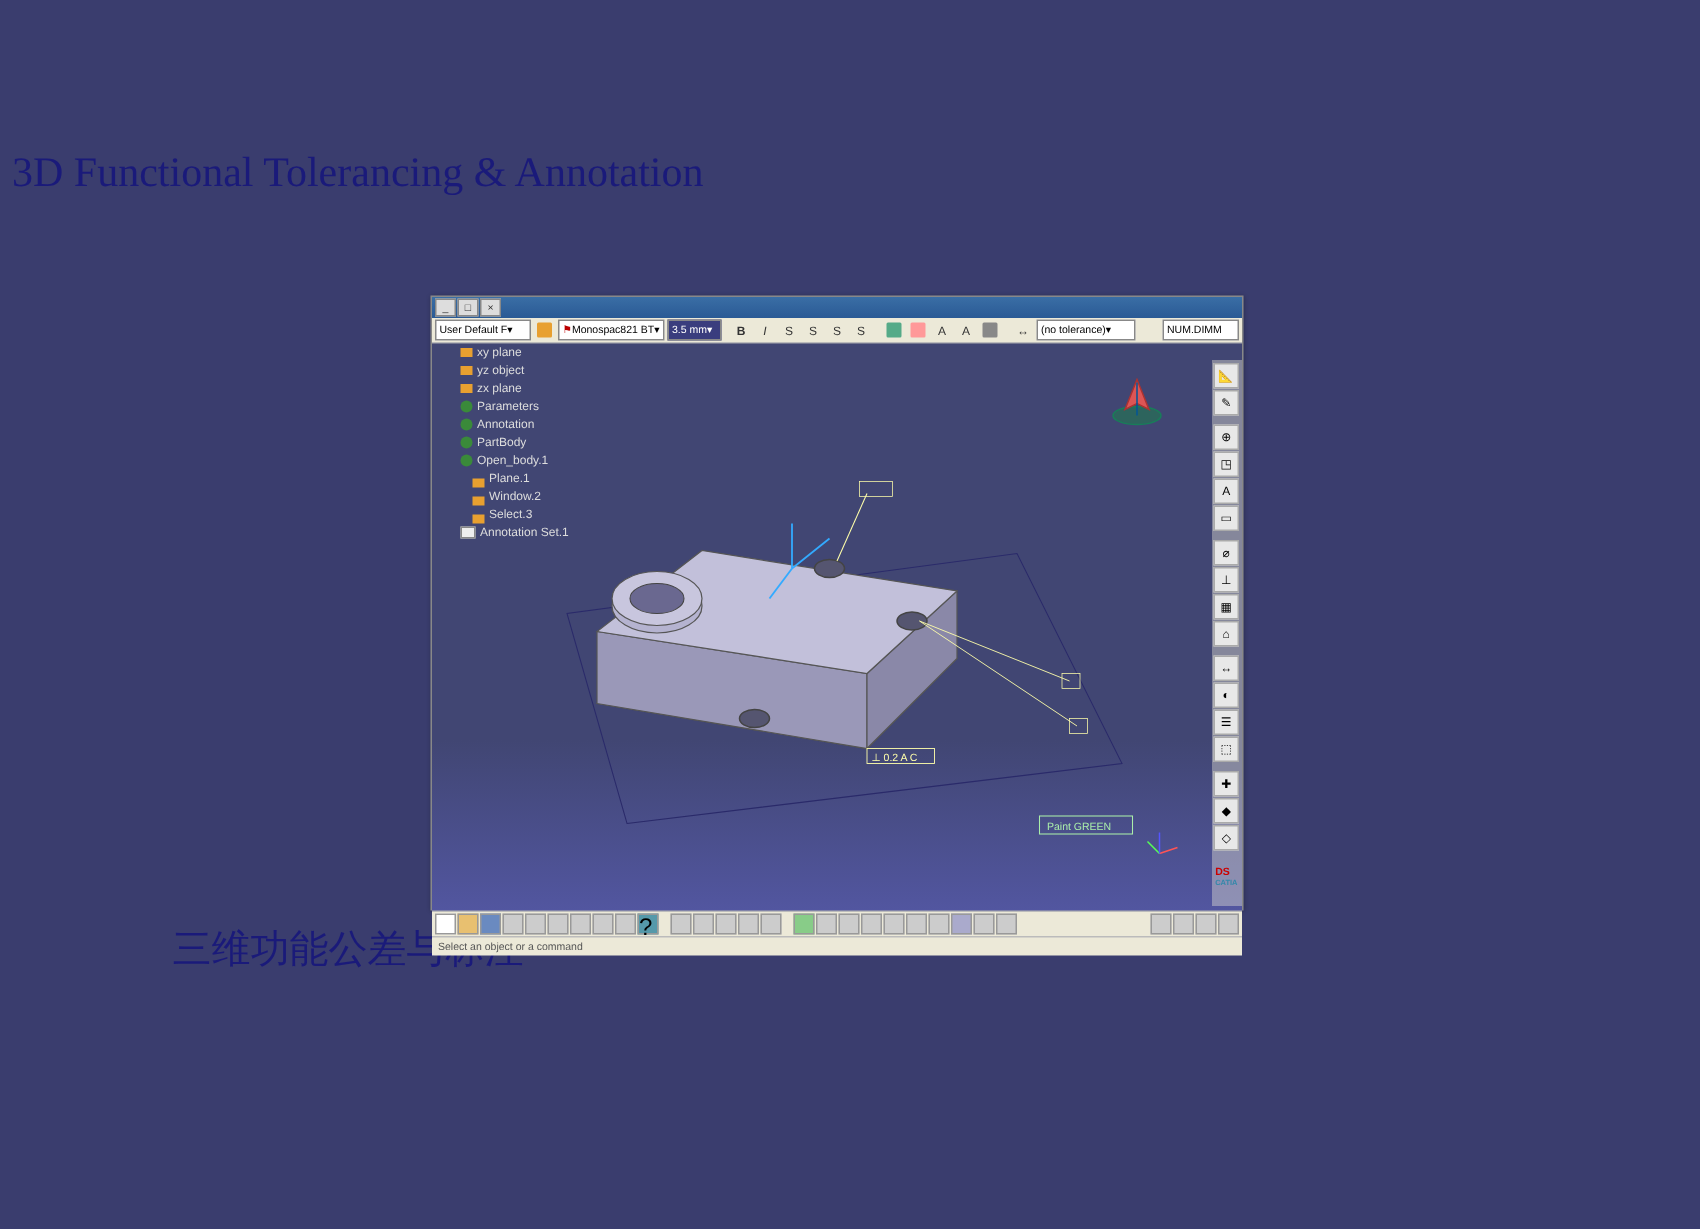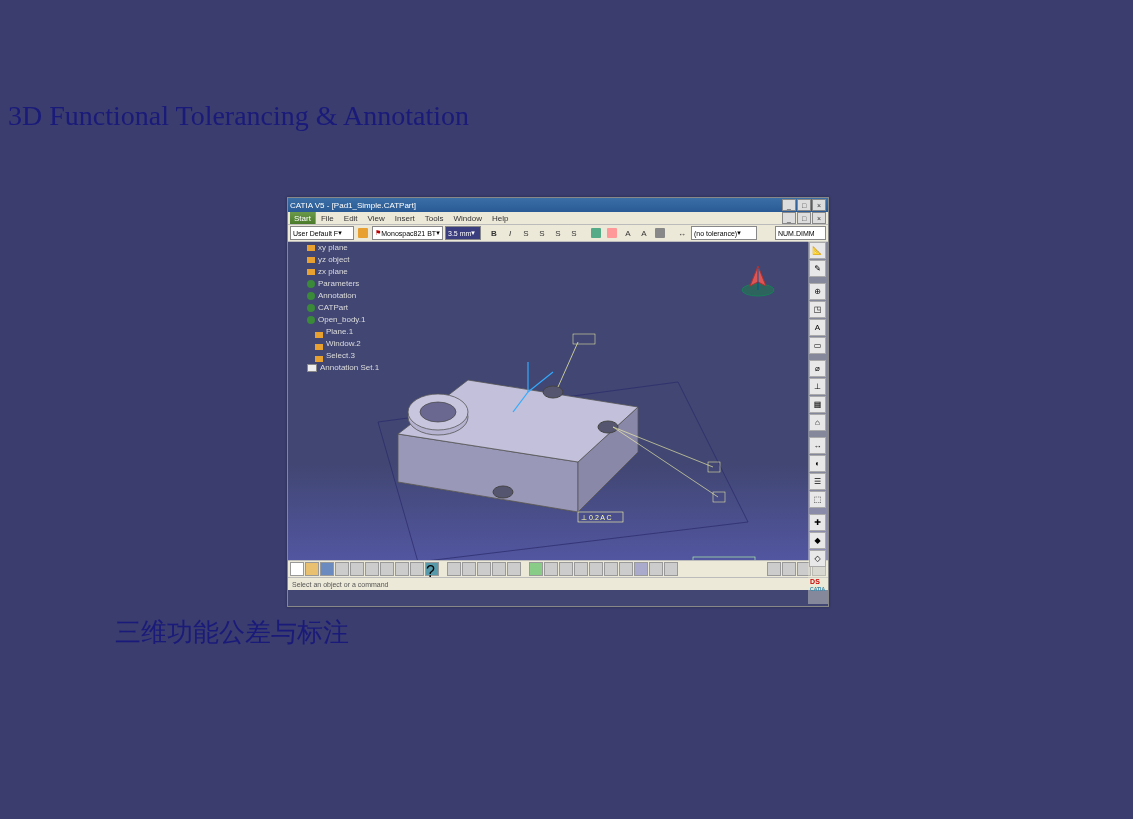--- a/index.html
+++ b/index.html
@@ -102,21 +102,21 @@
     width: 14px; height: 14px;
     display: flex; align-items: center; justify-content: center;
     font-size: 8px; color: #333;
   }
   .tb-icon {
     width:10px; height:10px; background:#888; border-radius:1px;
   }
   .workspace {
     position: relative;
     background: linear-gradient(to bottom, #414673 0%, #414673 70%, #5256a0 100%);
-    height: 318px;
+    height: 378px;
     overflow: hidden;
   }
   .tree {
     position: absolute;
     top: 0;
     left: 5px;
     font-size: 8px;
     color: #ccc;
     line-height: 12px;
   }
@@ -197,43 +197,27 @@
 </style>
 </head>
 <body>
 
 <div class="slide-title">3D Functional Tolerancing &amp; Annotation</div>
 <div class="slide-subtitle">三维功能公差与标注</div>
 
 <div class="screenshot">
 
   <div class="titlebar">
-    <div class="titlebar-text">CATIA V5 - [Pad1_Simple.CATPart]</div>
     <div class="win-btns">
       <div class="win-btn">_</div>
       <div class="win-btn">□</div>
       <div class="win-btn">×</div>
     </div>
   </div>
 
-  <div class="menubar">
-    <div class="menu-start">Start</div>
-    <div class="menu-item">File</div>
-    <div class="menu-item">Edit</div>
-    <div class="menu-item">View</div>
-    <div class="menu-item">Insert</div>
-    <div class="menu-item">Tools</div>
-    <div class="menu-item">Window</div>
-    <div class="menu-item">Help</div>
-    <div style="margin-left:auto" class="win-btns">
-      <div class="win-btn">_</div>
-      <div class="win-btn">□</div>
-      <div class="win-btn">×</div>
-    </div>
-  </div>
 
   <div class="toolbar">
     <div class="tb-select" style="width:58px"><span>User Default F</span>▾</div>
     <div class="tb-btn">
         <div class="tb-icon" style="background:#e8a030"></div>
       </div>
     <div class="tb-select" style="width:65px"><span style="color:#b00">⚑</span><span>Monospac821 BT</span>▾</div>
     <div class="tb-select-dark" style="width:30px"><span>3.5 mm</span>▾</div>
     <div style="width:2px"></div>
     <div class="tb-btn" style="font-weight:bold">B</div>
@@ -319,21 +303,21 @@
       <div class="tree-item">
           <div class="tree-icon-green"></div>
           <span class="tree-text">Parameters</span>
         </div>
       <div class="tree-item">
           <div class="tree-icon-green"></div>
           <span class="tree-text">Annotation</span>
         </div>
       <div class="tree-item">
           <div class="tree-icon-green"></div>
-          <span class="tree-text">CATPart</span>
+          <span class="tree-text">PartBody</span>
         </div>
       <div class="tree-item">
           <div class="tree-icon-green"></div>
           <span class="tree-text">Open_body.1</span>
         </div>
       <div class="tree-item l2">
           <div class="tree-icon-yellow"></div>
           <span class="tree-text">Plane.1</span>
         </div>
       <div class="tree-item l2">

